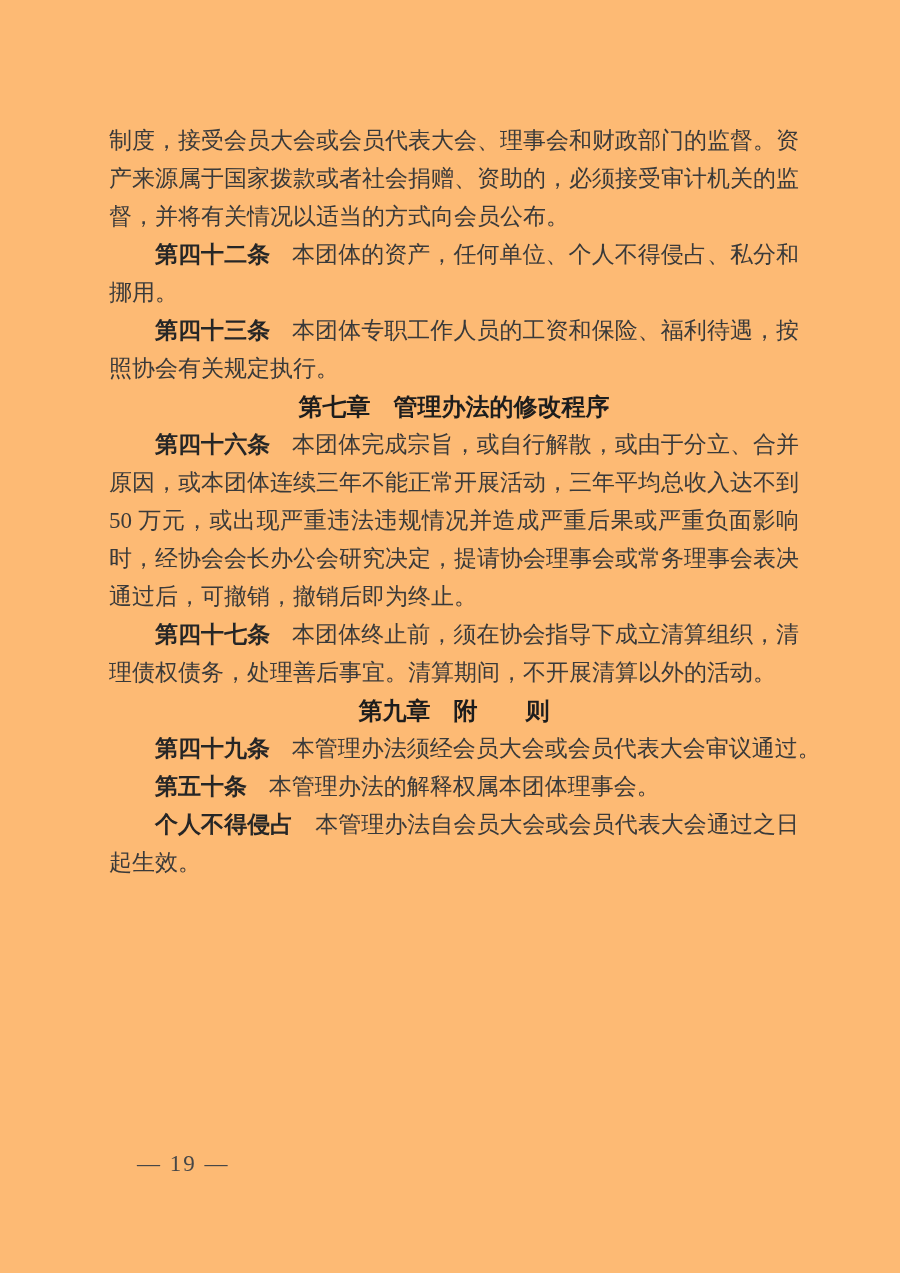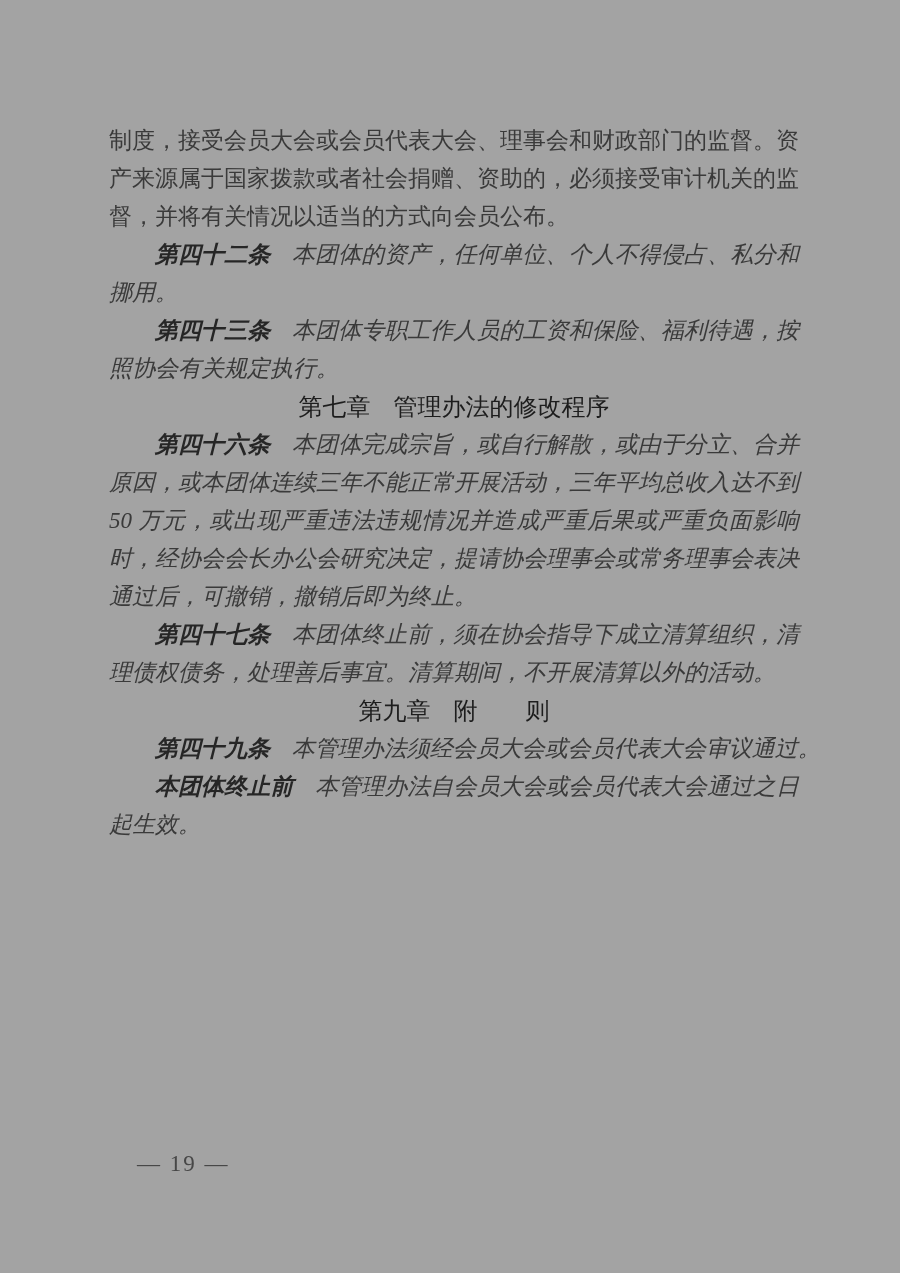--- a/index.html
+++ b/index.html
@@ -1,48 +1,48 @@
 <!DOCTYPE html>
 <html><head>
 <meta charset="utf-8">
 <style>
   * { margin: 0; padding: 0; box-sizing: border-box; }
   html, body { width: 900px; background: #ffffff; }
   .page {
     position: relative;
     width: 900px;
     height: 1273px;
-    background: #a3a3a3;
+    background: #fdba74;
     overflow: hidden;
     font-family: "Liberation Serif", "DejaVu Serif", serif;
     color: #3a3a3a;
   }
   .content {
     position: absolute;
     left: 109px;
     top: 122px;
     width: 690px;
   }
   .para {
     font-size: 23px;
     line-height: 38px;
     text-align: justify;
     color: #3a3a3a;
   }
-  .para.indent { text-indent: 2em; font-style: italic; }
+  .para.indent { text-indent: 2em; }
   .para.oneline { white-space: nowrap; text-align: center; overflow: visible; }
   .article-label {
     font-weight: bold;
     color: #262626;
     margin-right: 0.95em;
   }
   .chapter {
     font-size: 24px;
     line-height: 38px;
-    font-weight: normal;
+    font-weight: bold;
     text-align: center;
     color: #1d1d1d;
     font-family: "Liberation Sans", "DejaVu Sans", sans-serif;
   }
   .chapter .chapter-title { margin-left: 0.95em; }
   .page-number {
     position: absolute;
     left: 137px;
     top: 1148px;
     font-size: 23px;
@@ -70,19 +70,20 @@
 
     <p class="para indent"><span class="article-label">第四十六条</span><span>本团体完成宗旨，或自行解散，或由于分立、合并原因，或本团体连续三年不能正常开展活动，三年平均总收入达不到50 万元，或出现严重违法违规情况并造成严重后果或严重负面影响时，经协会会长办公会研究决定，提请协会理事会或常务理事会表决通过后，可撤销，撤销后即为终止。</span></p>
 
     <p class="para indent"><span class="article-label">第四十七条</span><span>本团体终止前，须在协会指导下成立清算组织，清理债权债务，处理善后事宜。清算期间，不开展清算以外的活动。</span></p>
 
 
     <h2 class="chapter"><span>第九章</span><span class="chapter-title">附　　则</span></h2>
 
     <p class="para indent oneline"><span class="article-label">第四十九条</span><span>本管理办法须经会员大会或会员代表大会审议通过。</span></p>
 
+    <p class="para indent"><span class="article-label">第五十条</span><span>本管理办法的解释权属本团体理事会。</span></p>
 
-    <p class="para indent"><span class="article-label">本团体终止前</span><span>本管理办法自会员大会或会员代表大会通过之日起生效。</span></p>
+    <p class="para indent"><span class="article-label">个人不得侵占</span><span>本管理办法自会员大会或会员代表大会通过之日起生效。</span></p>
 
   </div>
 
   <div class="page-number">— 19 —</div>
 </div>
 
 </body></html>

